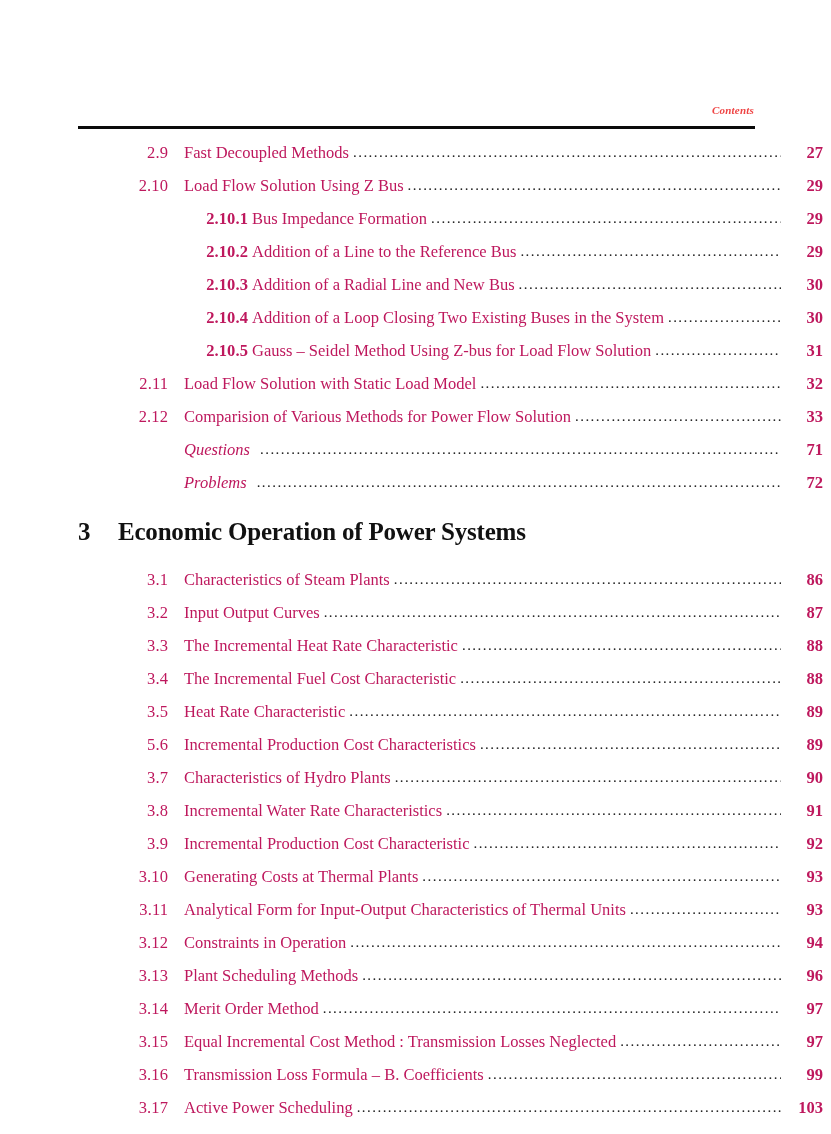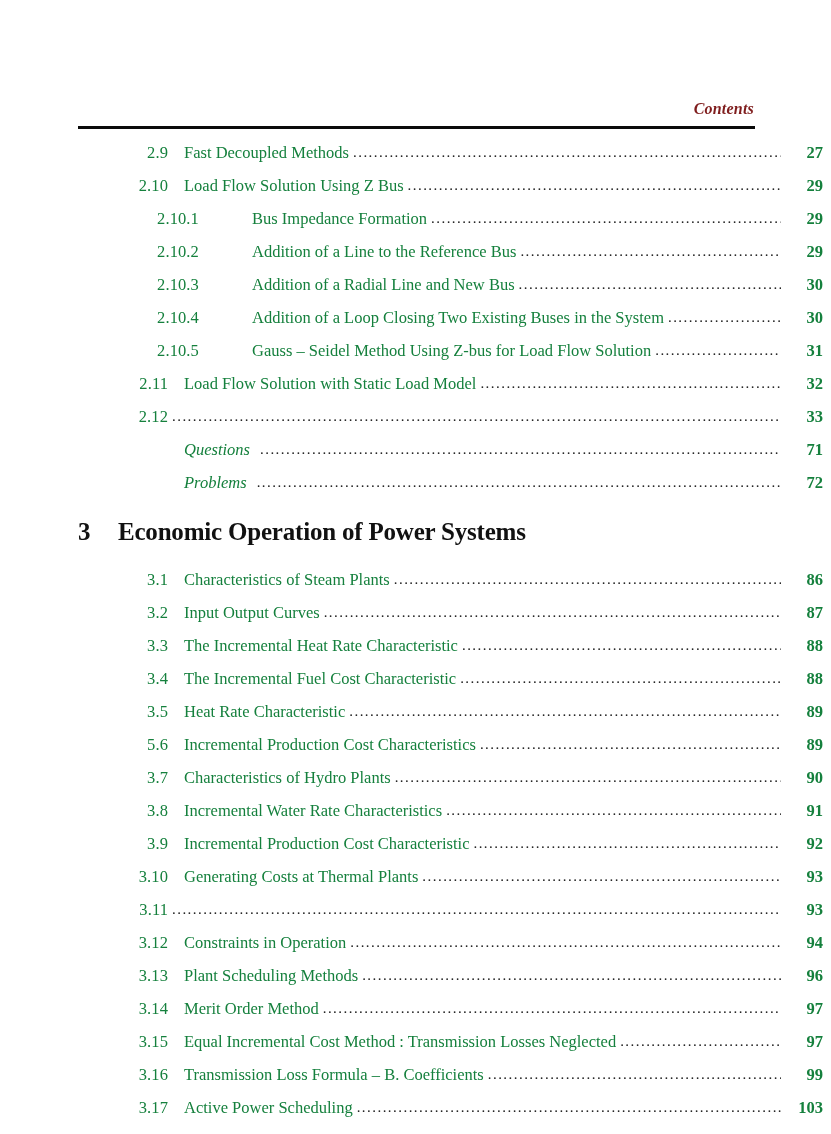--- a/index.html
+++ b/index.html
@@ -29,23 +29,23 @@
   .header {
     position: absolute;
     left: 78px;
     top: 100px;
     width: 677px;
     text-align: right;
   }
   .header-title {
     font-style: italic;
     font-weight: 700;
-    font-size: 16px;
+    font-size: 11px;
     letter-spacing: 0.2px;
-    color: #7f1d1d;
+    color: #ef4444;
     display: inline-block;
     padding-right: 1px;
   }
   .header-rule {
     position: absolute;
     left: 78px;
     top: 126px;
     width: 677px;
     height: 2.6px;
     background: #0a0a0a;
@@ -57,39 +57,40 @@
     left: 0;
     top: 143px;
     width: 831px;
   }
 
   .row {
     display: flex;
     align-items: baseline;
     height: 33px;
     font-size: 16.5px;
-    color: #15803d;
+    color: #be185d;
   }
 
   
   .num {
     width: 168px;
     min-width: 168px;
     text-align: right;
     padding-right: 0;
     font-size: 16.5px;
     letter-spacing: 0.1px;
     white-space: nowrap;
   }
   .row.sub .num {
     width: 248px;
     min-width: 248px;
-    text-align: center;
+    text-align: right;
     padding-left: 108px;
     box-sizing: border-box;
+    font-weight: bold;
   }
 
   .title {
     padding-left: 16px;
     white-space: nowrap;
     flex: 0 0 auto;
   }
   .row.sub .title {
     padding-left: 4px;
   }
@@ -207,20 +208,21 @@
         <div class="pg">31</div>
       </div>
       <div class="row">
         <div class="num">2.11</div>
         <div class="title">Load Flow Solution with Static Load Model</div>
         <div class="leader"></div>
         <div class="pg">32</div>
       </div>
       <div class="row">
         <div class="num">2.12</div>
+        <div class="title">Comparision of Various Methods for Power Flow Solution</div>
         <div class="leader"></div>
         <div class="pg">33</div>
       </div>
       <div class="row gap-leader">
         <div class="num"></div>
         <div class="title italic">Questions</div>
         <div class="leader"></div>
         <div class="pg">71</div>
       </div>
       <div class="row gap-leader">
@@ -288,20 +290,21 @@
         <div class="pg">92</div>
       </div>
       <div class="row">
         <div class="num">3.10</div>
         <div class="title">Generating Costs at Thermal Plants</div>
         <div class="leader"></div>
         <div class="pg">93</div>
       </div>
       <div class="row">
         <div class="num">3.11</div>
+        <div class="title">Analytical Form for Input-Output Characteristics of Thermal Units</div>
         <div class="leader"></div>
         <div class="pg">93</div>
       </div>
       <div class="row">
         <div class="num">3.12</div>
         <div class="title">Constraints in Operation</div>
         <div class="leader"></div>
         <div class="pg">94</div>
       </div>
       <div class="row">

